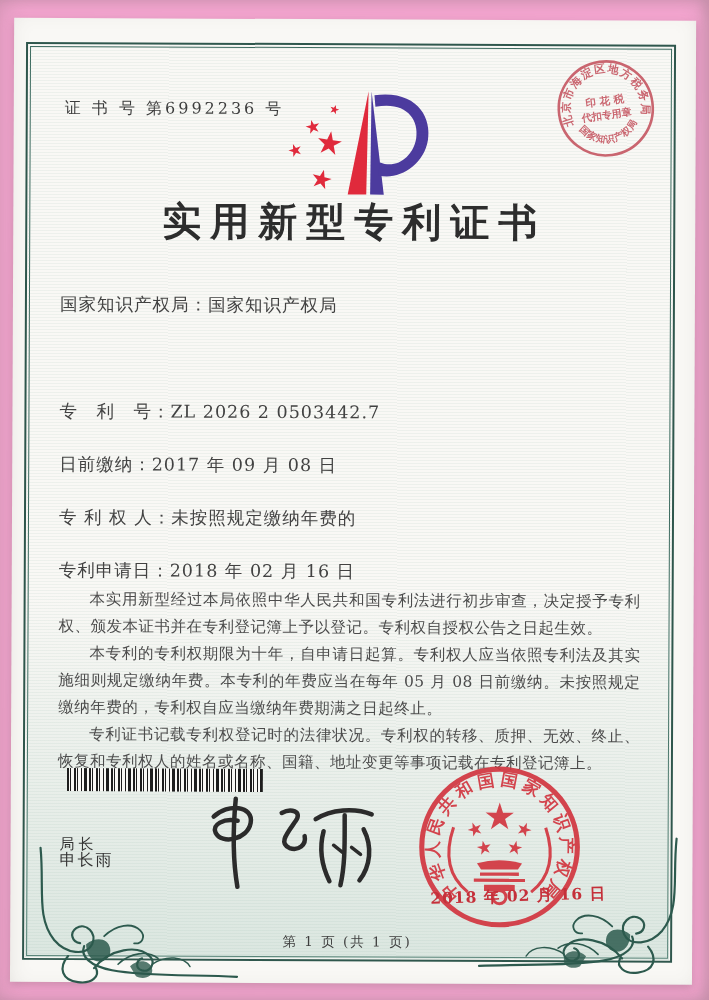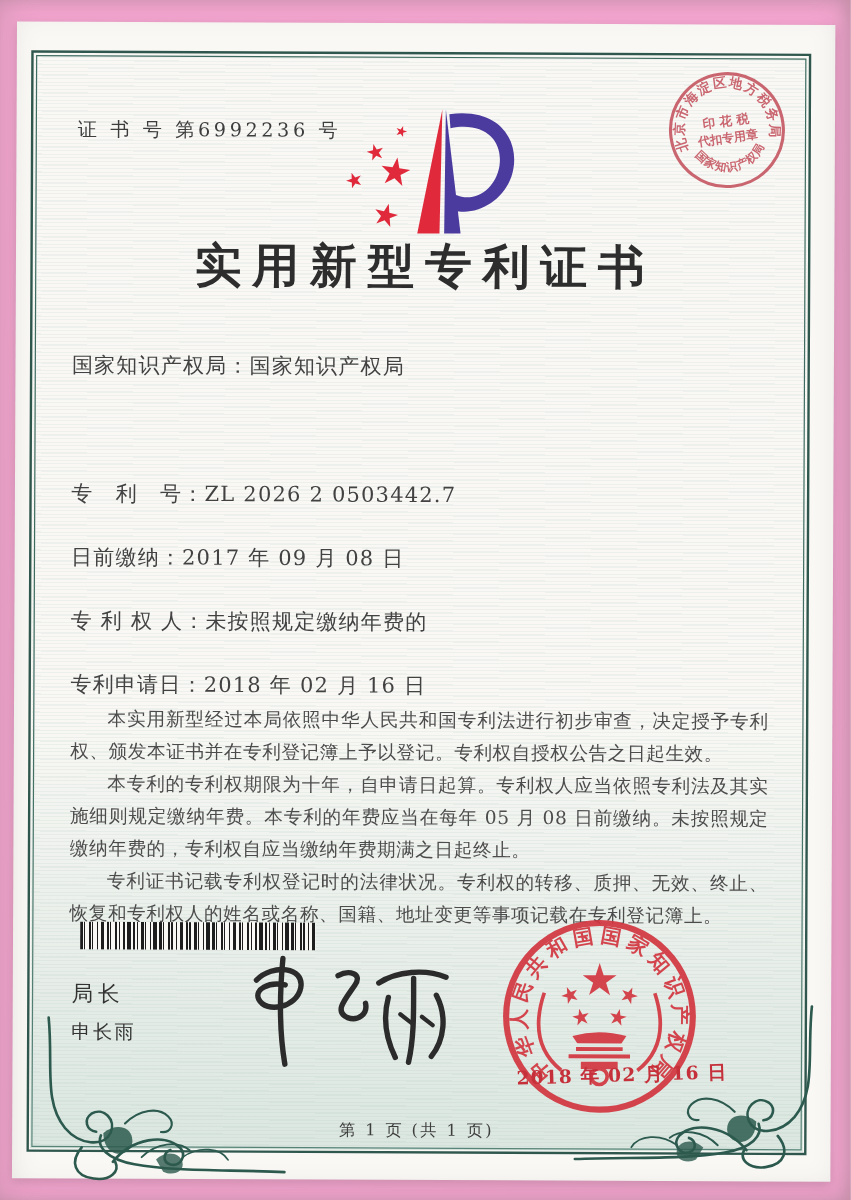--- a/index.html
+++ b/index.html
@@ -39,21 +39,21 @@
   .field{position:absolute;left:47px;font-size:17.5px;color:#424242;letter-spacing:1px;white-space:nowrap;}
   .f0{top:274px}.f1{top:327px}.f2{top:381px}.f3{top:434px}.f4{top:487px}.f5{top:540px}
   .paras{position:absolute;left:47px;top:568px;width:582px;color:#4c4c4c;
     font-size:15.5px;line-height:27px;text-align:justify;letter-spacing:.5px;}
   .paras p{margin:0;text-indent:2em;}
   .barcode{position:absolute;left:56px;top:750px;width:196px;height:23px;
     background:repeating-linear-gradient(90deg,
       #1d1d1d 0 2px,#f9f8f5 2px 3px,#1d1d1d 3px 4px,#f9f8f5 4px 7px,
       #1d1d1d 7px 9px,#f9f8f5 9px 10px,#1d1d1d 10px 11px,#f9f8f5 11px 14px,
       #1d1d1d 14px 15px,#f9f8f5 15px 17px,#1d1d1d 17px 20px,#f9f8f5 20px 22px);}
-  .signer-title{position:absolute;left:49px;top:798px;font-size:18px;letter-spacing:4px;color:#333;
+  .signer-title{position:absolute;left:49px;top:817px;font-size:15px;letter-spacing:4px;color:#333;
     font-family:"DejaVu Sans","Liberation Sans",sans-serif;}
   .signer-name{position:absolute;left:49px;top:832px;font-size:16px;letter-spacing:2px;color:#333;
     font-family:"DejaVu Sans","Liberation Sans",sans-serif;}
   .signature{position:absolute;left:167px;top:768px;width:210px;height:110px;}
   .seal{position:absolute;left:402px;top:740px;width:174px;height:174px;opacity:.92;}
   .seal-date{position:absolute;left:420px;top:866px;width:180px;font-size:15.5px;font-weight:bold;
     color:#c5303a;letter-spacing:1px;transform:rotate(-2deg);white-space:nowrap;}
   .footer{position:absolute;left:0;top:914px;width:674px;text-align:center;
     font-size:13.5px;color:#3e3e3e;letter-spacing:2px;}
   .tax-stamp{position:absolute;left:540px;top:36px;width:104px;height:104px;

